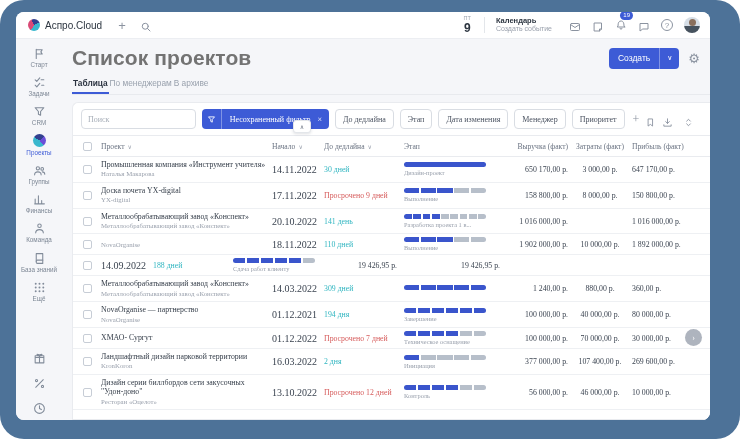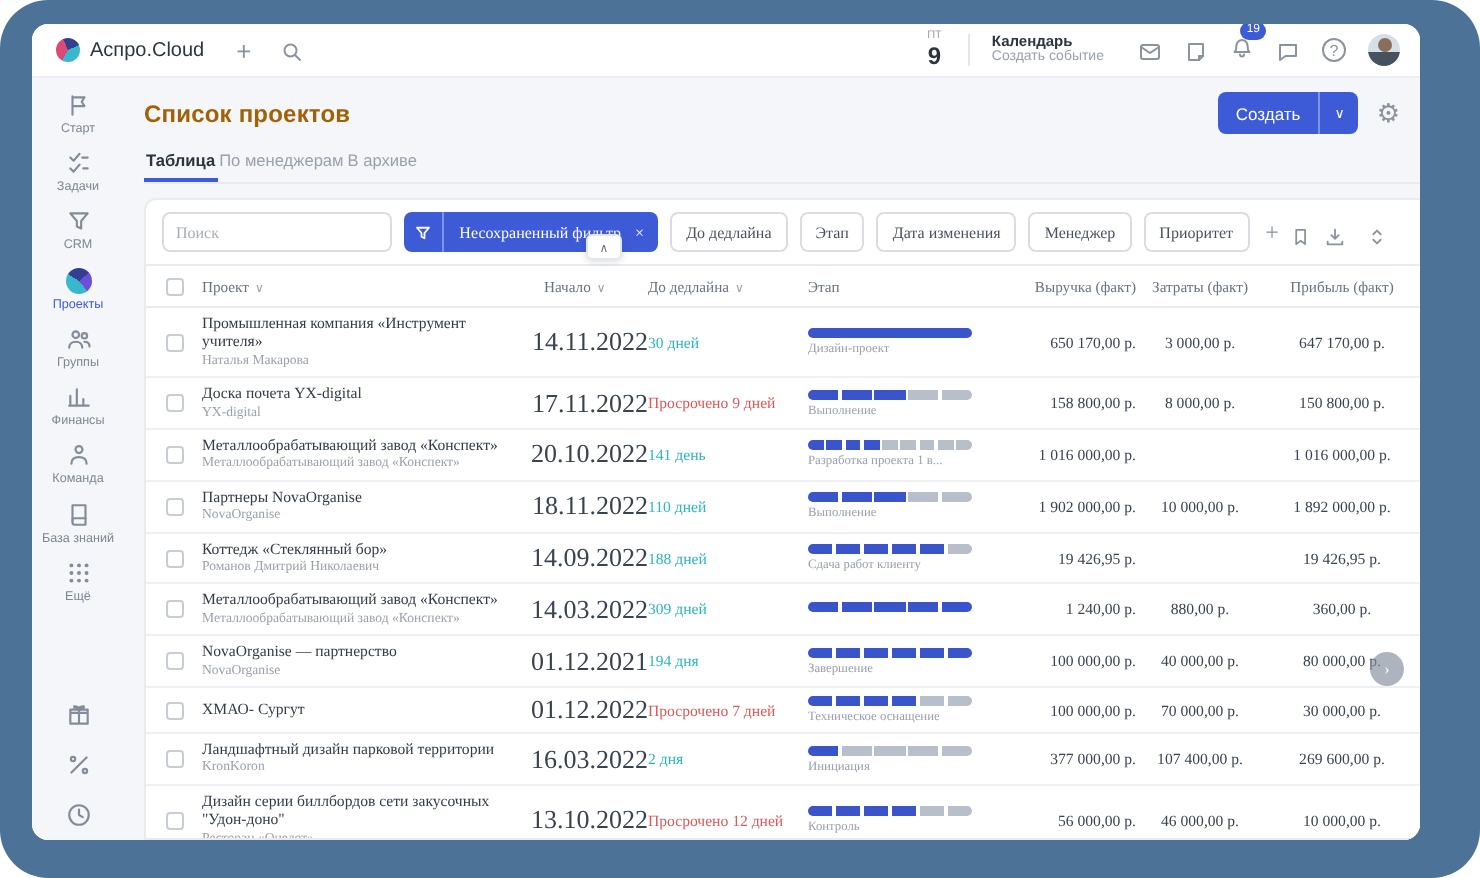--- a/index.html
+++ b/index.html
@@ -45,21 +45,21 @@
   .side-ic { width:13px; height:13px; color:#828c9a; }
   .side-ic svg { width:100%; height:100%; }
   .side-label { font-size:6.3px; color:#7d8795; text-align:center; line-height:1.15; width:44px; }
   .side-item.active .side-label { color:#3d5bd6; }
   .proj-logo { width:13px; height:13px; border-radius:50%;
     background:conic-gradient(from 140deg,#39b7cd 0 45%,#32408f 45% 75%,#6b4fd8 75%); display:block; }
   .side-bottom { margin-top:auto; display:flex; flex-direction:column; gap:12px; align-items:center; }
 
   .main { flex:1; min-width:0; display:flex; flex-direction:column; padding:7px 0 0 10px; }
   .page-head { display:flex; align-items:center; padding-right:10px; }
-  .page-title { font-size:12px; font-weight:bold; color:#a16207; letter-spacing:.1px; }
+  .page-title { font-size:21px; font-weight:bold; color:#737373; letter-spacing:.1px; }
   .create-btn { margin-left:auto; height:21px; background:#3d5bd6; color:#fff; border-radius:4px;
     display:flex; align-items:center; font-size:8.5px; cursor:pointer; }
   .create-label { padding:0 9px; }
   .create-split { width:1px; height:21px; background:rgba(255,255,255,.35); }
   .create-caret { padding:0 7px; font-size:7px; }
   .head-gear { margin-left:9px; color:#8b93a0; font-size:13px; line-height:1; cursor:pointer; }
 
   .tabs { display:flex; margin-top:5px; border-bottom:1px solid #e8eaee; padding-bottom:0; }
   .tab { font-size:8.3px; color:#99a1ad; padding:3px 1px 4px; cursor:pointer; border-bottom:2px solid transparent; }
   .tab.active { color:#2b3340; font-weight:bold; border-bottom-color:#3d5bd6; }
@@ -90,26 +90,26 @@
     border-bottom:1px solid #e9ebef; }
   .trow { display:flex; align-items:center; border-bottom:1px solid #eef0f3; padding:3px 0; }
   .c-check { flex:0 0 28px; display:flex; justify-content:center; }
   .cb { width:9px; height:9px; border:1px solid #c7cdd6; border-radius:2px; background:#fff; cursor:pointer; }
   .c-project { flex:1 1 170px; min-width:0; padding-right:6px; }
   .c-start { flex:0 0 52px; }
   .c-deadline { flex:0 0 80px; }
   .c-stage { flex:0 0 92px; }
   .c-rev { flex:0 0 72px; text-align:right; }
   .c-cost { flex:0 0 64px; text-align:center; }
-  .c-profit { flex:0 0 78px; text-align:center; padding-right:0; }
+  .c-profit { flex:0 0 78px; text-align:left; padding-right:0; }
   .sort { font-size:6px; color:#9aa1ad; margin-left:3px; }
   .p-name { font-size:7.8px; color:#333c48; line-height:1.2; cursor:pointer; }
   .p-sub { font-size:6.8px; color:#9aa1ad; line-height:1.25; margin-top:1px;
     white-space:nowrap; overflow:hidden; text-overflow:ellipsis; }
-  .cell-txt { font-size:13px; color:#3a4350; }
+  .cell-txt { font-size:10px; color:#3a4350; }
   .dl-ok { font-size:7.8px; color:#2fb5c0; }
   .dl-overdue { font-size:7.8px; color:#d65b5b; }
   .stage-bar { width:82px; height:5px; display:flex; gap:1.5px; margin-bottom:2px; }
   .seg { flex:1; background:#b7bfca; }
   .seg.fill { background:#3a55cc; }
   .seg:first-child { border-radius:3px 0 0 3px; }
   .seg:last-child { border-radius:0 3px 3px 0; }
   .stage-solid { width:82px; height:5px; background:#3a55cc; border-radius:3px; margin-bottom:2px; }
   .stage-label { font-size:6.4px; color:#9aa1ad; white-space:nowrap; overflow:hidden;
     text-overflow:ellipsis; max-width:90px; }
@@ -413,21 +413,20 @@
               </span>
               <span class="c-rev money">1 016 000,00 р.</span>
               <span class="c-cost money"></span>
               <span class="c-profit money">1 016 000,00 р.</span>
             </div>
             <div class="trow">
               <span class="c-check">
                 <span class="cb"></span>
               </span>
               <span class="c-project">
-                <div class="p-name">Партнеры NovaOrganise</div>
                 <div class="p-sub">NovaOrganise</div>
               </span>
               <span class="c-start cell-txt">18.11.2022</span>
               <span class="c-deadline dl-ok">110 дней</span>
               <span class="c-stage">
                 <div class="stage-bar">
                   <span class="seg fill"></span>
                   <span class="seg fill"></span>
                   <span class="seg fill"></span>
                   <span class="seg"></span>
@@ -435,24 +434,20 @@
                 </div>
                 <div class="stage-label">Выполнение</div>
               </span>
               <span class="c-rev money">1 902 000,00 р.</span>
               <span class="c-cost money">10 000,00 р.</span>
               <span class="c-profit money">1 892 000,00 р.</span>
             </div>
             <div class="trow">
               <span class="c-check">
                 <span class="cb"></span>
-              </span>
-              <span class="c-project">
-                <div class="p-name">Коттедж «Стеклянный бор»</div>
-                <div class="p-sub">Романов Дмитрий Николаевич</div>
               </span>
               <span class="c-start cell-txt">14.09.2022</span>
               <span class="c-deadline dl-ok">188 дней</span>
               <span class="c-stage">
                 <div class="stage-bar">
                   <span class="seg fill"></span>
                   <span class="seg fill"></span>
                   <span class="seg fill"></span>
                   <span class="seg fill"></span>
                   <span class="seg fill"></span>

